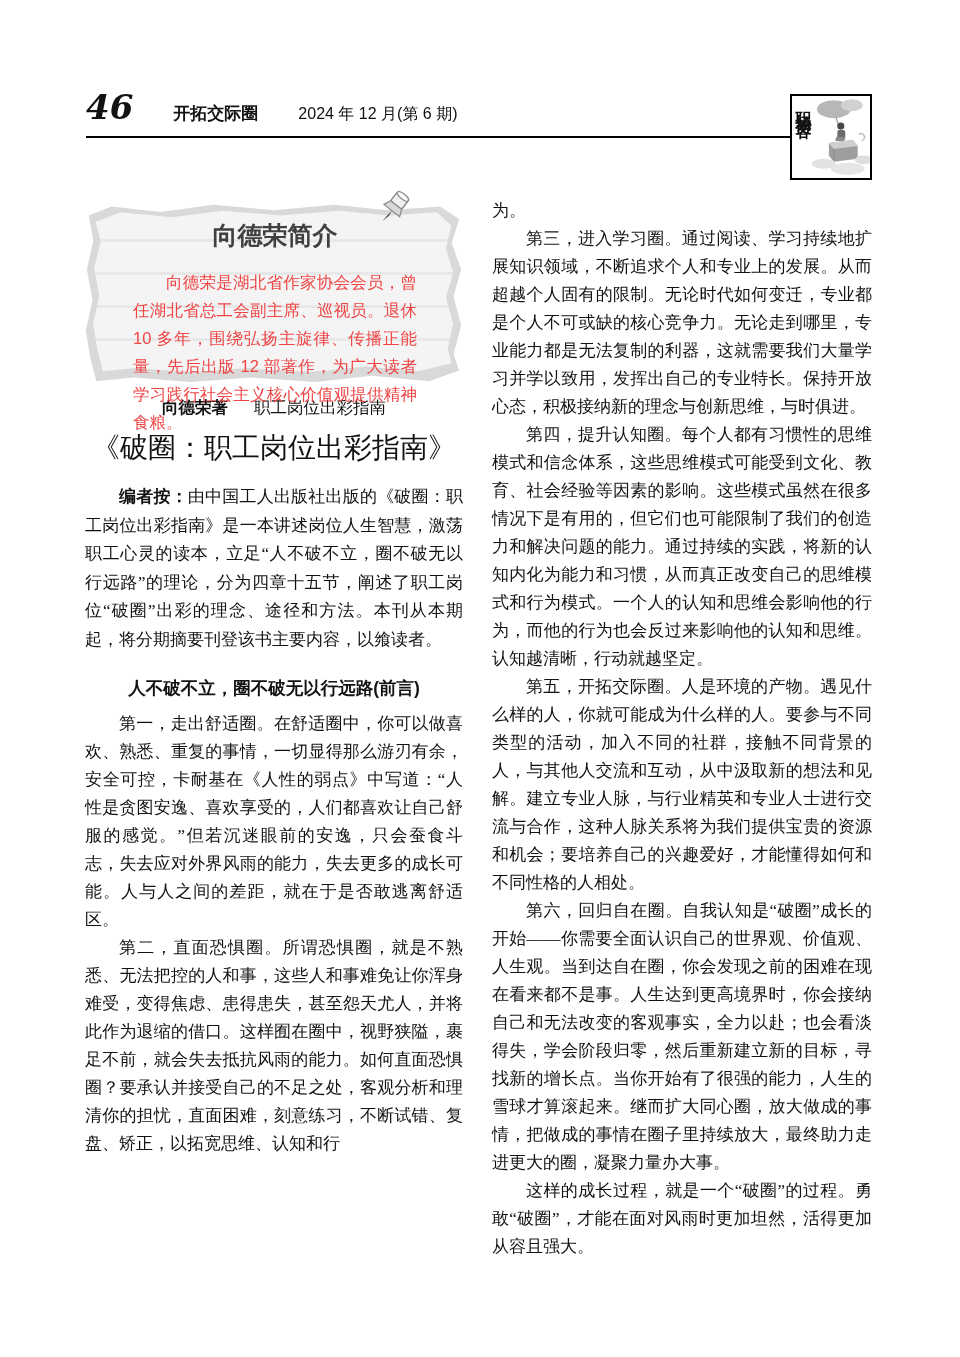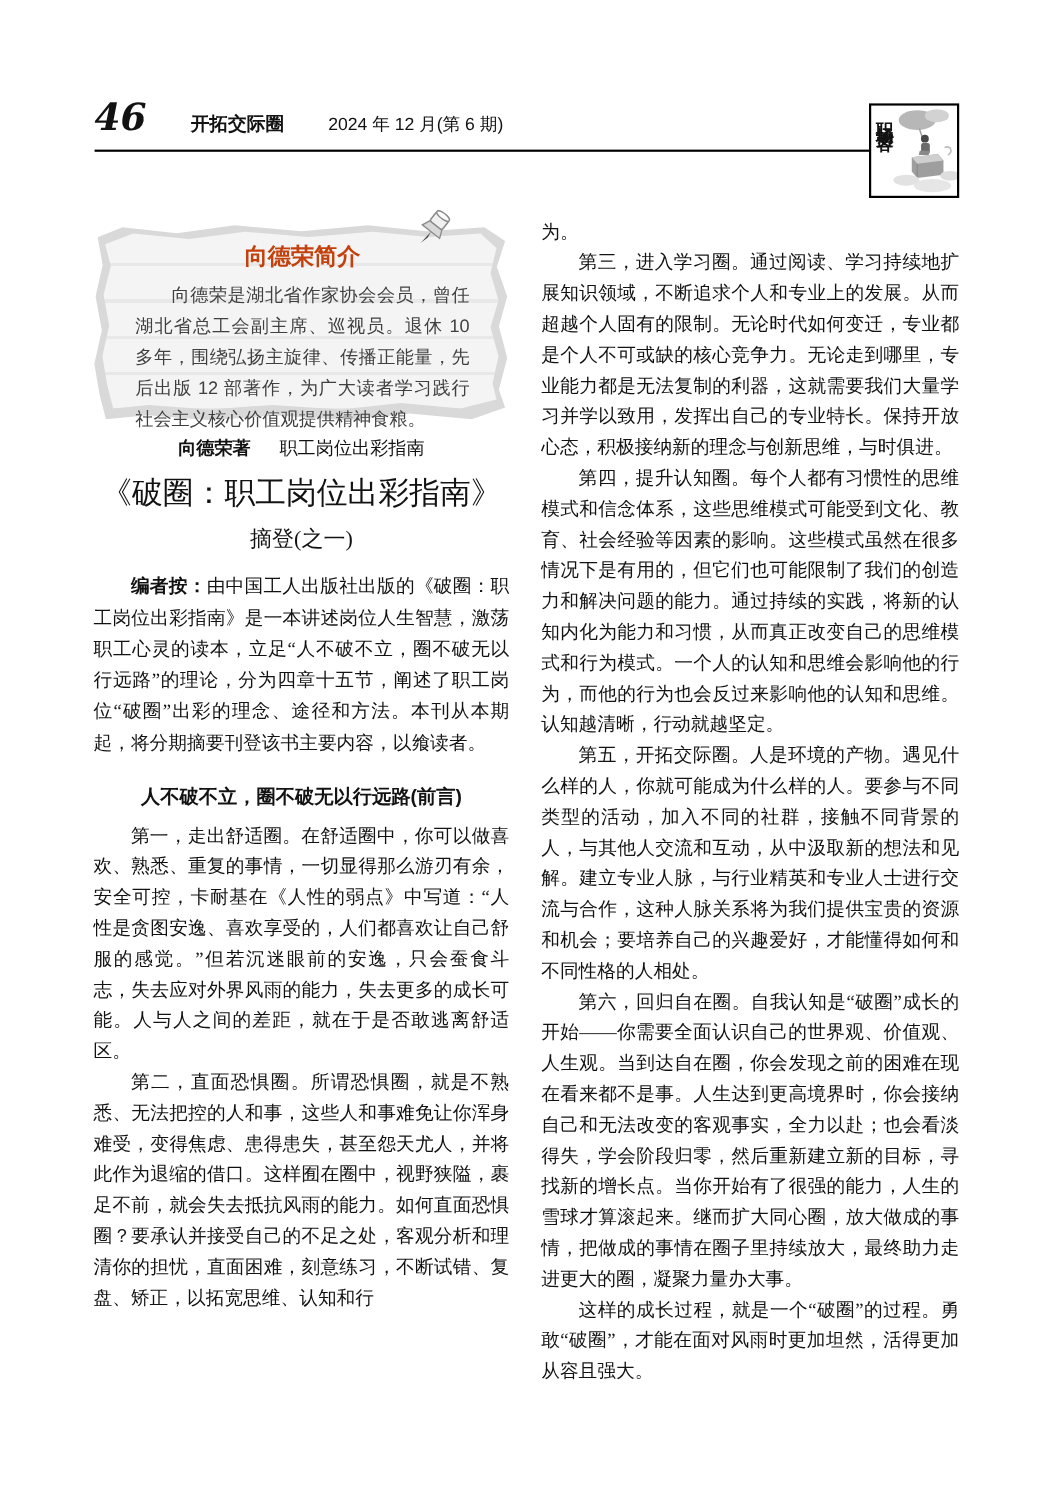--- a/index.html
+++ b/index.html
@@ -69,26 +69,26 @@
     clip-path:polygon(1% 8%,8% 2%,22% 5%,36% 1%,52% 4%,68% 1%,82% 4%,95% 2%,99% 10%,97.5% 24%,99.5% 39%,97.5% 54%,99.5% 70%,98% 85%,99% 94%,90% 99%,75% 96%,60% 99.5%,43% 97%,27% 99.5%,12% 97%,3% 99%,1.5% 86%,0.3% 70%,2% 53%,0.6% 36%,2.4% 20%);
   }
   .note .pin{position:absolute;top:-12px;right:52px;z-index:3;}
   .note .note-content{
     position:relative;z-index:2;
     padding:16px 30px 0 32px;
   }
   .note-title{
     text-align:center;
     font-family:"Liberation Sans", sans-serif;
-    font-weight:bold;font-size:21px;margin:0 0 8px 0;color:#c2410c;
+    font-weight:bold;font-size:25px;margin:0 0 8px 0;color:#404040;
   }
   .note-body{
     font-family:"Liberation Sans", sans-serif;
     font-size:16.5px;line-height:28px;text-align:justify;
-    text-indent:2em;color:#404040;margin:6px;
+    text-indent:2em;color:#ef4444;margin:16px;
   }
   
   .title-block{text-align:center;margin:4px 0 0 0;}
   .byline{font-size:16.5px;}
   .byline .author{
     font-family:"Liberation Sans", sans-serif;font-weight:bold;
     margin-right:22px;
   }
   .byline .publisher{font-family:"Liberation Serif", serif;}
   .book-title{
@@ -166,21 +166,20 @@
         <p class="note-body">向德荣是湖北省作家协会会员，曾任湖北省总工会副主席、巡视员。退休 10 多年，围绕弘扬主旋律、传播正能量，先后出版 12 部著作，为广大读者学习践行社会主义核心价值观提供精神食粮。</p>
       </div>
     </div>
 
     <div class="title-block">
       <div class="byline">
         <span class="author">向德荣著</span>
         <span class="publisher">职工岗位出彩指南</span>
       </div>
       <h1 class="book-title">《破圈：职工岗位出彩指南》</h1>
-      <div class="subtitle">摘登(之一)</div>
     </div>
 
     <p class="editor-note">
       <span class="lbl">编者按：</span><span>由中国工人出版社出版的《破圈：职工岗位出彩指南》是一本讲述岗位人生智慧，激荡职工心灵的读本，立足“人不破不立，圈不破无以行远路”的理论，分为四章十五节，阐述了职工岗位“破圈”出彩的理念、途径和方法。本刊从本期起，将分期摘要刊登该书主要内容，以飨读者。</span>
     </p>
 
     <h3 class="sec-heading">人不破不立，圈不破无以行远路(前言)</h3>
 
     <p class="para">第一，走出舒适圈。在舒适圈中，你可以做喜欢、熟悉、重复的事情，一切显得那么游刃有余，安全可控，卡耐基在《人性的弱点》中写道：“人性是贪图安逸、喜欢享受的，人们都喜欢让自己舒服的感觉。”但若沉迷眼前的安逸，只会蚕食斗志，失去应对外界风雨的能力，失去更多的成长可能。人与人之间的差距，就在于是否敢逃离舒适区。</p>
     <p class="para">第二，直面恐惧圈。所谓恐惧圈，就是不熟悉、无法把控的人和事，这些人和事难免让你浑身难受，变得焦虑、患得患失，甚至怨天尤人，并将此作为退缩的借口。这样囿在圈中，视野狭隘，裹足不前，就会失去抵抗风雨的能力。如何直面恐惧圈？要承认并接受自己的不足之处，客观分析和理清你的担忧，直面困难，刻意练习，不断试错、复盘、矫正，以拓宽思维、认知和行</p>

